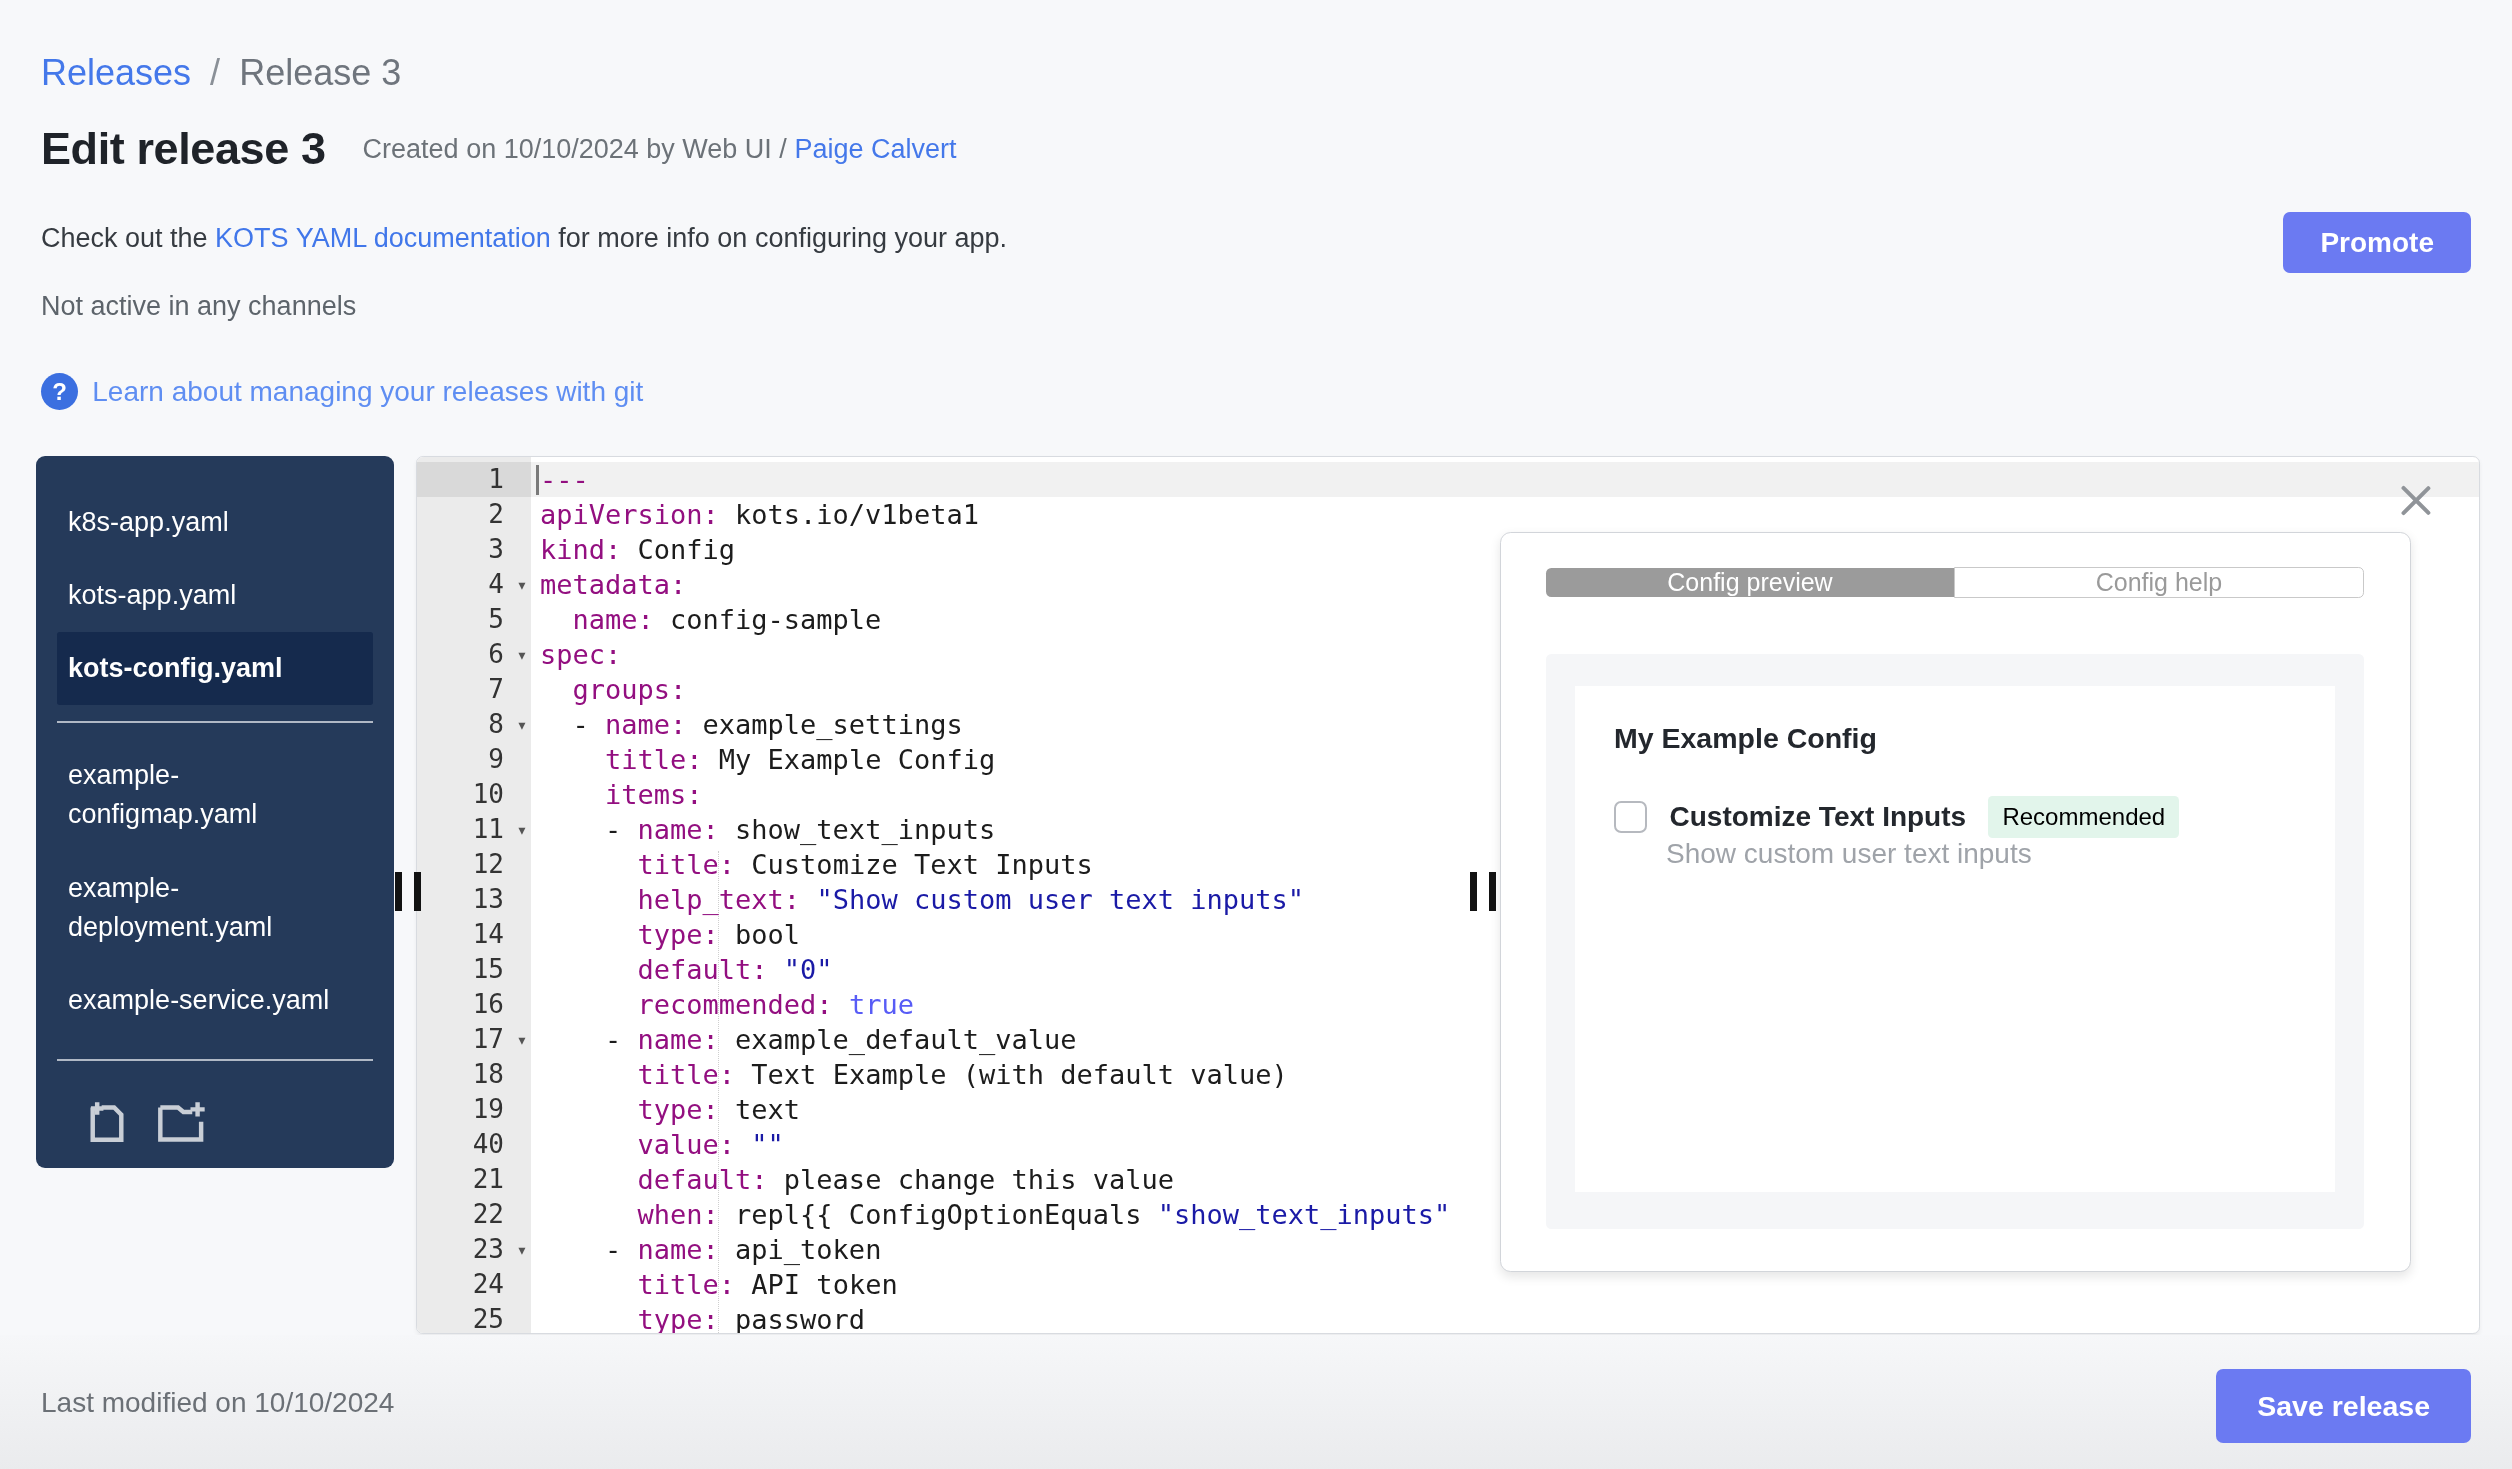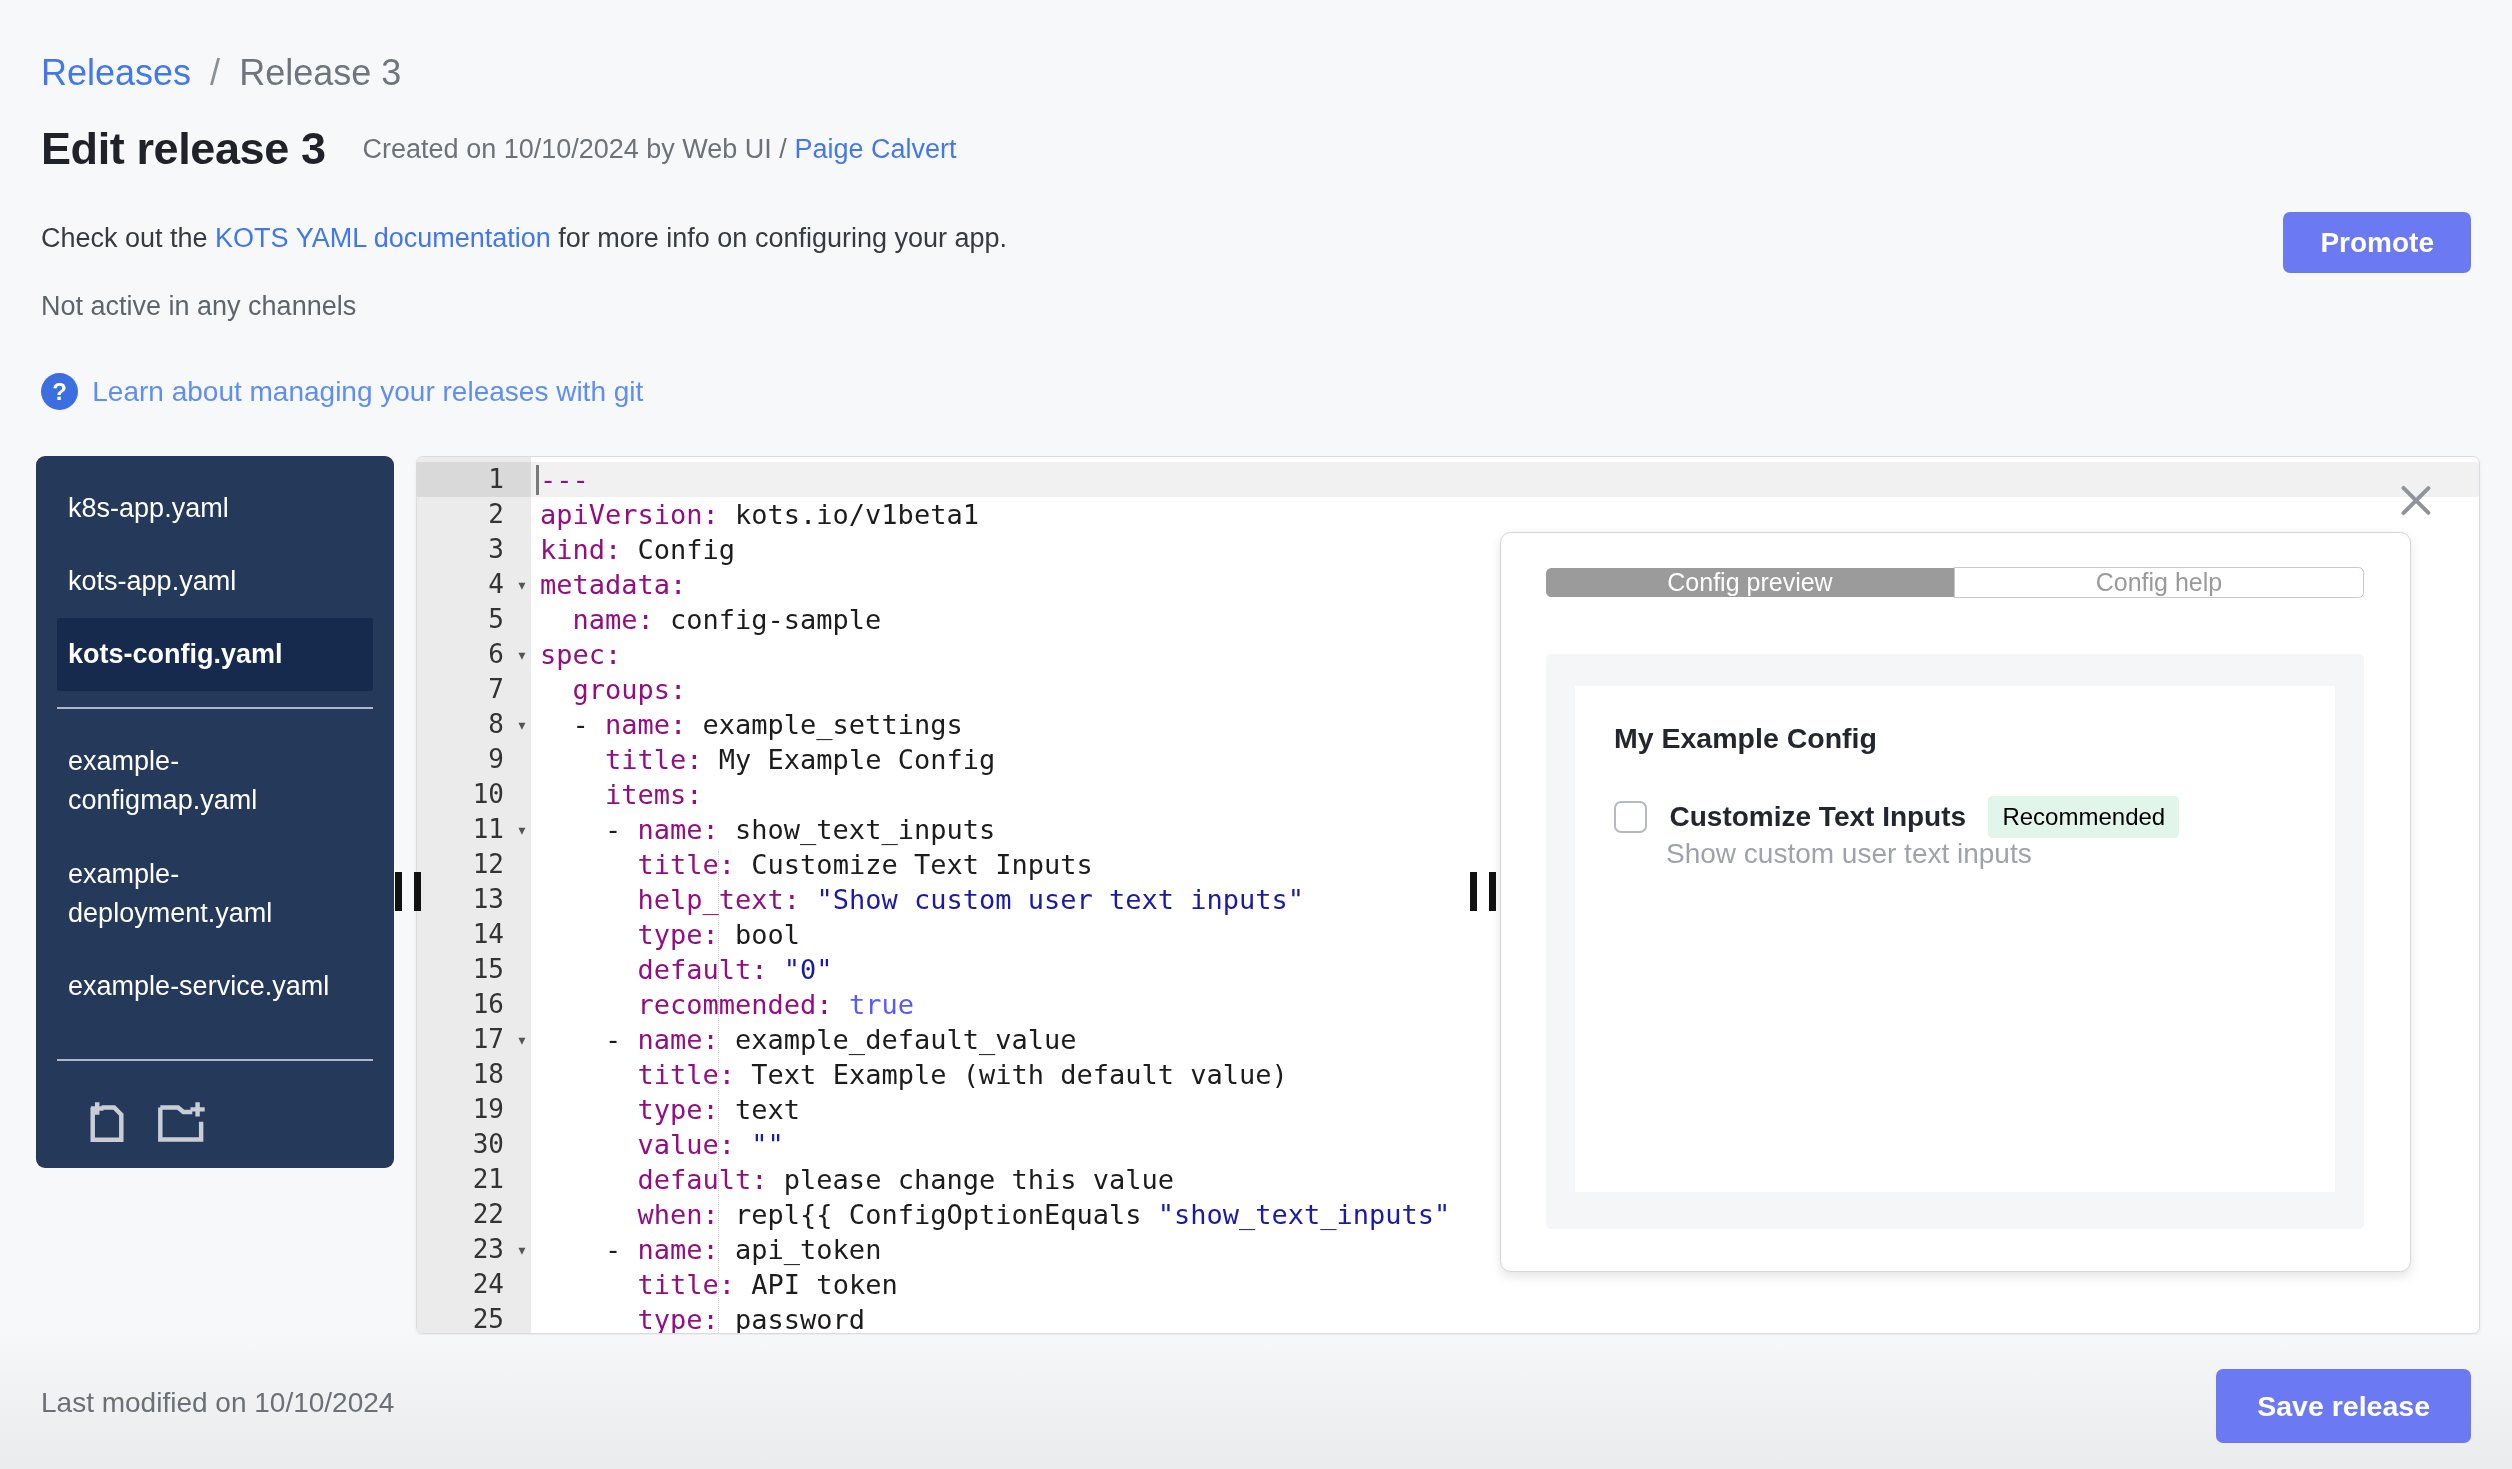--- a/index.html
+++ b/index.html
@@ -30,21 +30,21 @@
   .q-circle{width:37px;height:37px;border-radius:50%;background:#3b6fe0;color:#fff;
     font-size:24px;font-weight:bold;display:flex;align-items:center;justify-content:center;}
   .learn-link{margin-left:14.3px;font-size:28px;color:#5f8ef2;}
 
   .btn{background:#6b7af2;color:#fff;font-weight:bold;border:none;border-radius:7.1px;
     display:flex;align-items:center;justify-content:center;cursor:pointer;}
   .promote-btn{position:absolute;right:41px;top:212px;height:61px;padding:0 37px;font-size:28px;}
 
   
   .sidebar{position:absolute;left:36px;top:456px;width:358px;height:712px;
-    background:#253a5a;border-radius:9px;padding-top:16px;box-sizing:border-box;}
+    background:#253a5a;border-radius:9px;padding-top:30px;box-sizing:border-box;}
   .file-item{margin:0 21.4px;padding:17px 10.7px;font-size:27px;color:#fff;cursor:pointer;
     border-radius:2.7px;line-height:1.45;overflow-wrap:break-word;}
   .file-item.selected{background:#152a4d;font-weight:bold;}
   .side-divider{height:1.8px;background:#c9cfd8;opacity:.85;margin:16px 21.4px;}
   .side-bottom{position:absolute;left:0;right:0;bottom:0;}
   .icon-row{display:flex;gap:23px;padding:18px 0 23px 46px;}
   .icon-btn{cursor:pointer;display:block;}
 
   
   .drag-handle{position:absolute;top:872px;display:flex;gap:11.6px;cursor:col-resize;z-index:8;}
@@ -185,21 +185,21 @@
       <div class="g-row">10</div>
       <div class="g-row">11<span class="fold">▾</span></div>
       <div class="g-row">12</div>
       <div class="g-row">13</div>
       <div class="g-row">14</div>
       <div class="g-row">15</div>
       <div class="g-row">16</div>
       <div class="g-row">17<span class="fold">▾</span></div>
       <div class="g-row">18</div>
       <div class="g-row">19</div>
-      <div class="g-row">30</div>
+      <div class="g-row">40</div>
       <div class="g-row">21</div>
       <div class="g-row">22</div>
       <div class="g-row">23<span class="fold">▾</span></div>
       <div class="g-row">24</div>
       <div class="g-row">25</div>
     </div>
   <div class="code-pane" id="codepane">
     <div class="indent-guide"></div>
   <div class="c-row active"><span class="caret"></span><span class="tok-key">---</span></div>
       <div class="c-row"><span class="tok-key">apiVersion:</span><span class="tok-plain"> kots.io/v1beta1</span></div>

